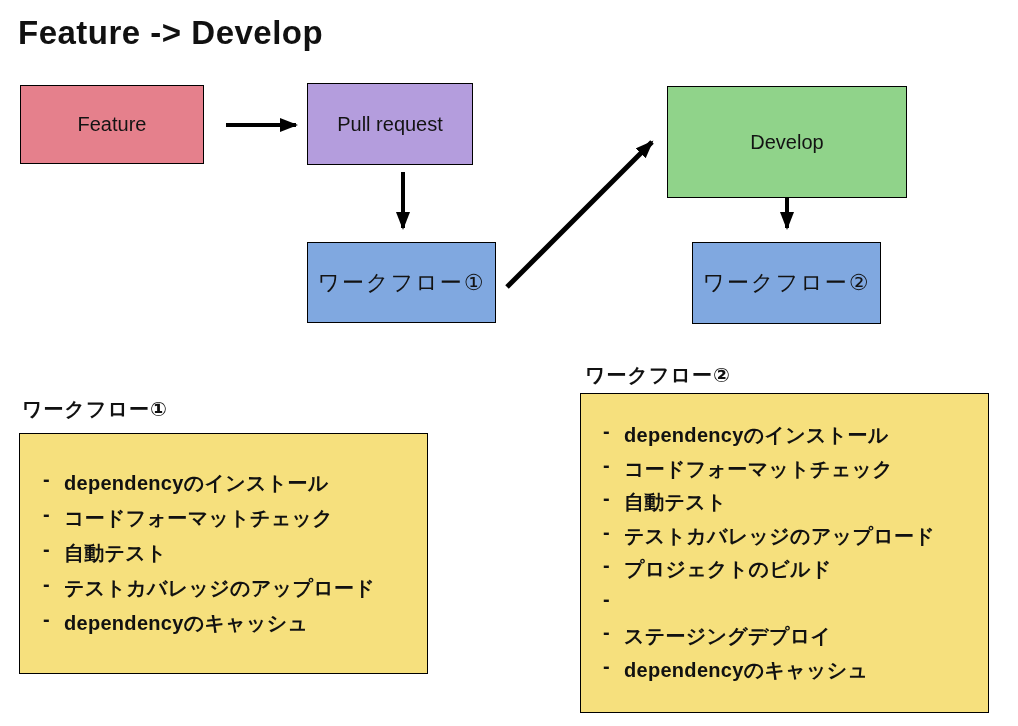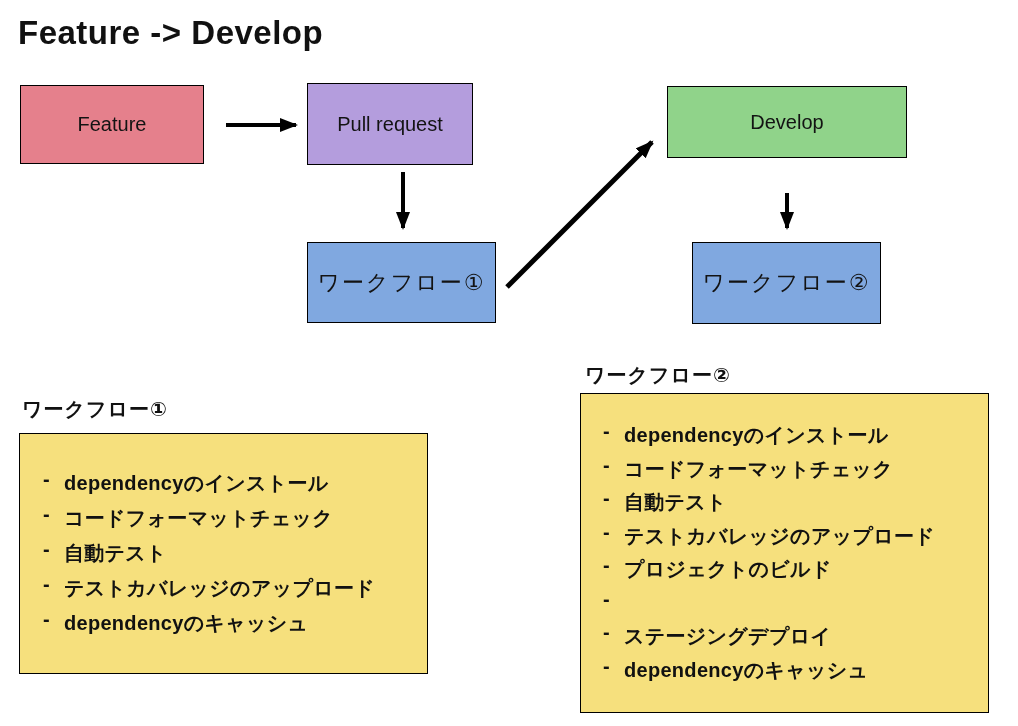--- a/index.html
+++ b/index.html
@@ -36,21 +36,21 @@
     border: 1.5px solid #000000;
     display: flex;
     align-items: center;
     justify-content: center;
     font-size: 20px;
     color: #131313;
     text-align: center;
   }
   .node-feature   { left: 20px;  top: 85px;  width: 184px; height: 79px;  background: #e5808c; }
   .node-pull      { left: 307px; top: 83px;  width: 166px; height: 82px;  background: #b49ddd; }
-  .node-develop   { left: 667px; top: 86px;  width: 240px; height: 72px; background: #90d38a; }
+  .node-develop   { left: 667px; top: 86px;  width: 240px; height: 112px; background: #90d38a; }
   .node-workflow  { background: #80a8e0; font-size: 22px; letter-spacing: 2px; }
   .node-wf1 { left: 307px; top: 242px; width: 189px; height: 81px; }
   .node-wf2 { left: 692px; top: 242px; width: 189px; height: 82px; }
 
   .panel-heading {
     position: absolute;
     font-size: 20px;
     font-weight: 700;
     letter-spacing: 1px;
     color: #111111;

